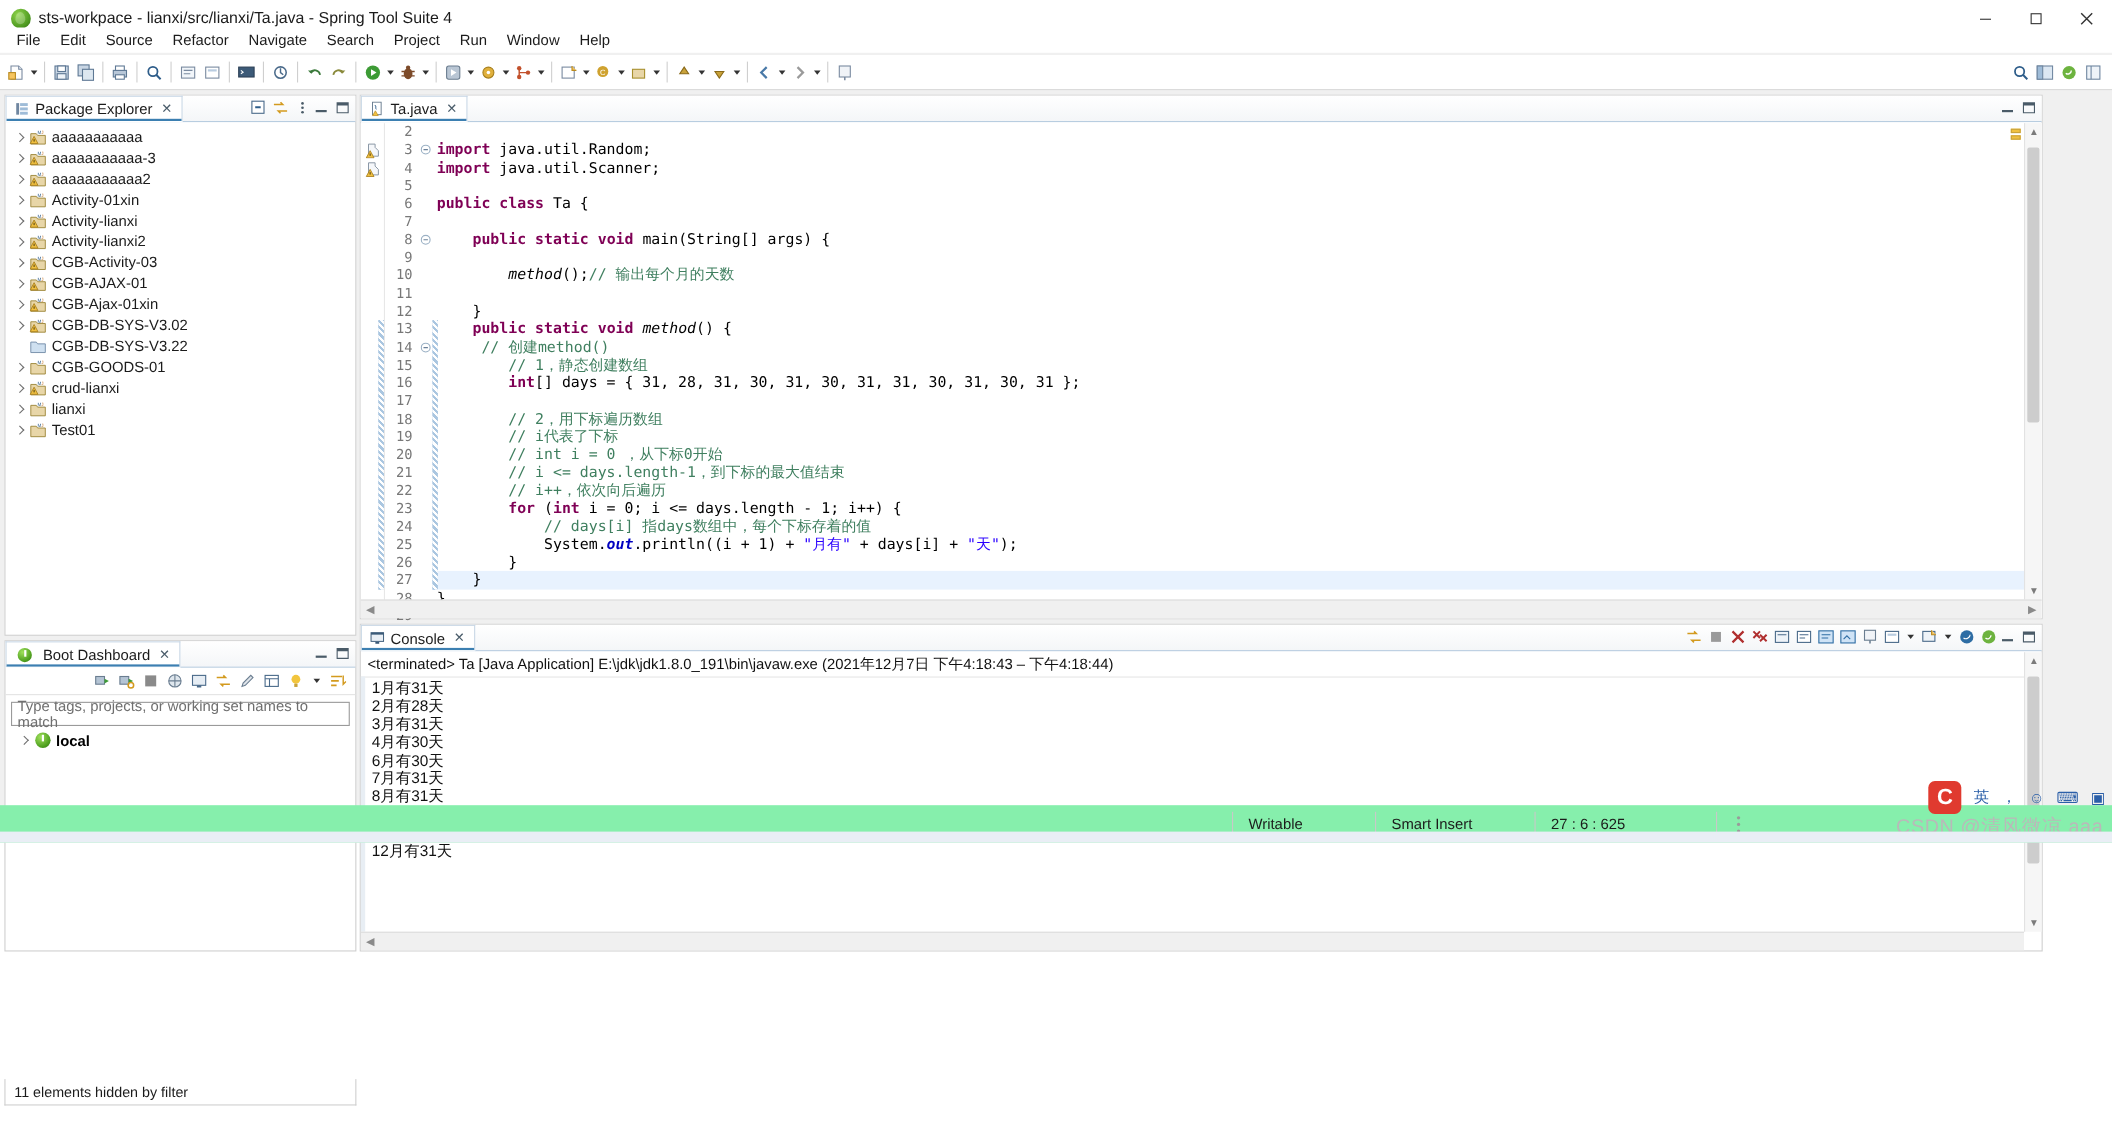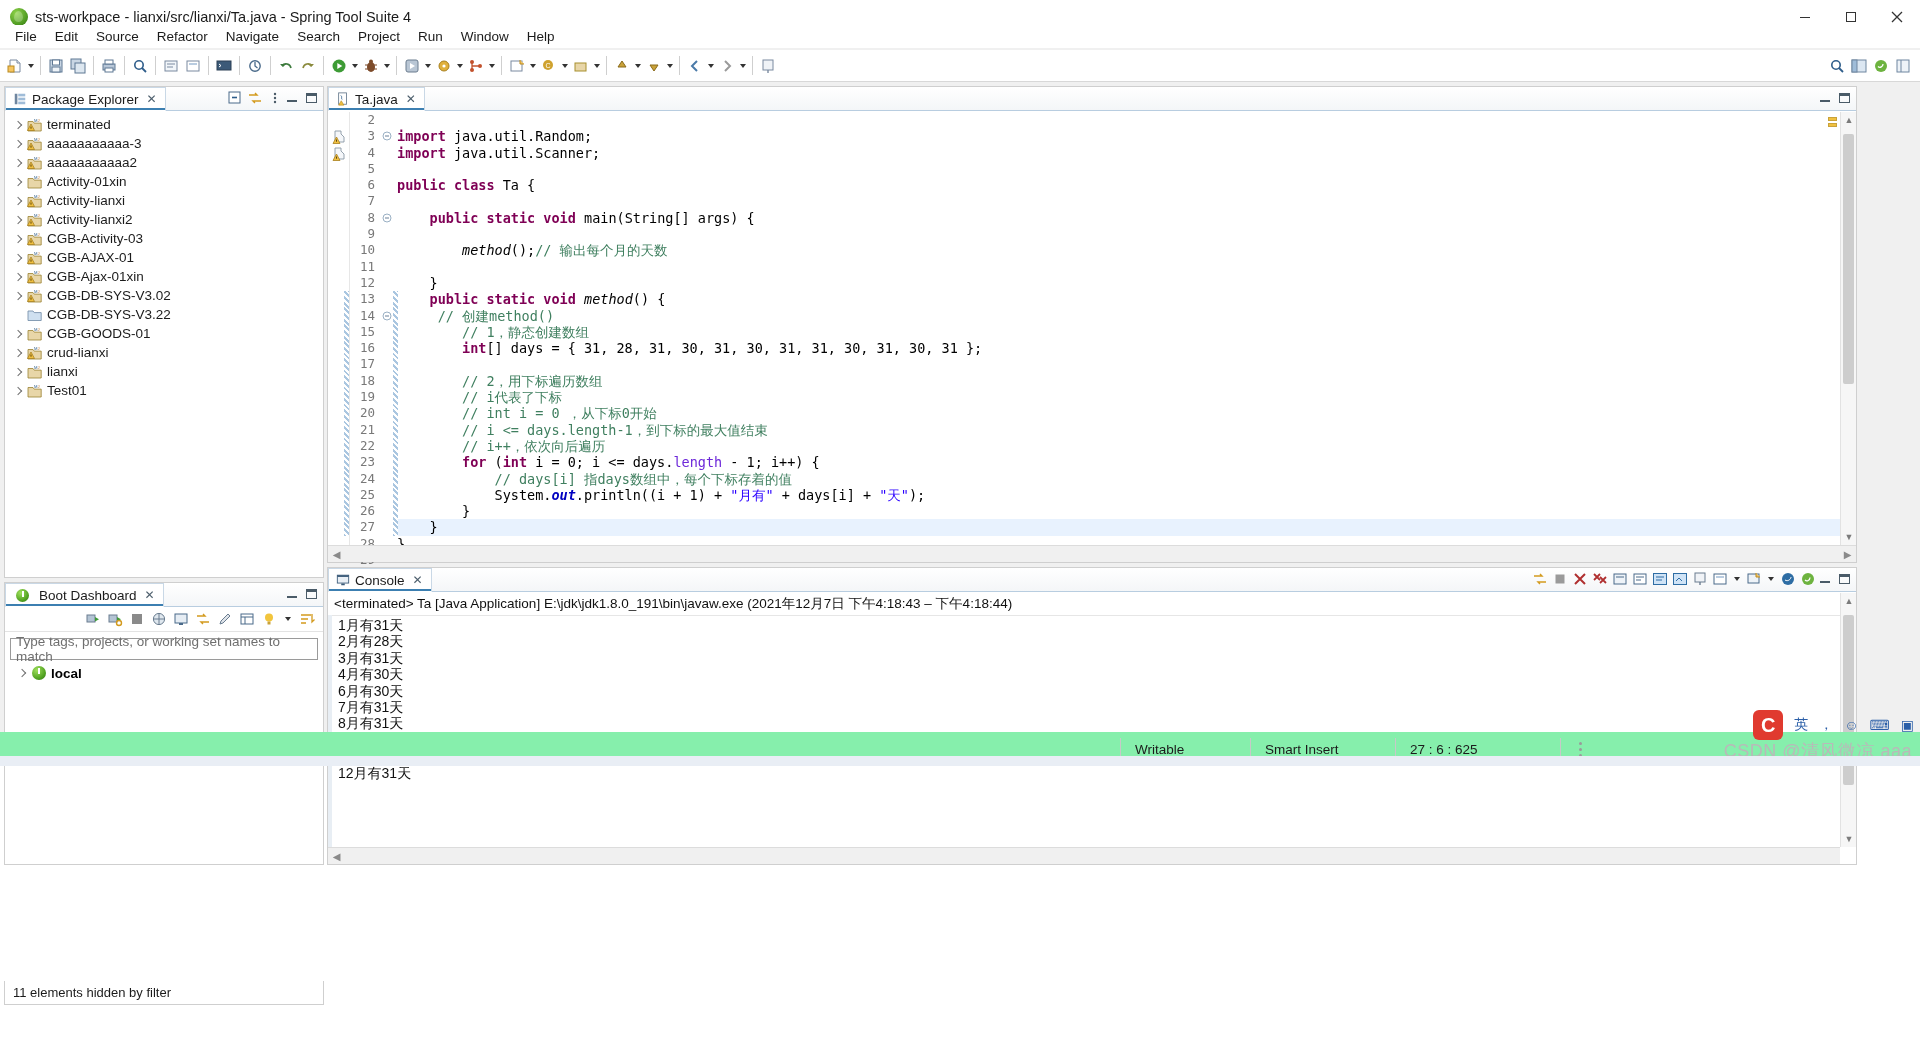--- a/index.html
+++ b/index.html
@@ -147,21 +147,21 @@
     font-family:"DejaVu Sans Mono", monospace; font-size:12.5px; position:relative;
   }
   .fold-col { width:13px; flex:0 0 13px; background:#fff; position:relative; }
   .code-col { position:relative; flex:1; overflow:hidden; background:#fff;
     font-family:"DejaVu Sans Mono", monospace; font-size:13.5px; }
   .cline { height:16.3px; line-height:16.3px; white-space:pre; padding-left:4px; }
   .gline { height:16.3px; line-height:16.3px; }
   .kw { color:#7f0055; font-weight:bold; }
   .cmt { color:#3f7f5f; }
   .str { color:#2a00ff; }
-  .fld { color:#6d28d9; }
+  .fld { color:#000000; }
   .stfield { color:#0000c0; font-style:italic; font-weight:bold;}
   .mth { font-style:italic; }
   .sel-line { background:#e8f2fe; }
   .changebar { position:absolute; left:0; width:5px; background:#b8d0e8;
      background-image: repeating-linear-gradient(45deg,#aac6e0 0 2px,#ffffff 2px 4px); }
   .editor-hscroll {
     position:absolute; left:0; bottom:0; right:0; height:17px; background:#f0f0f0;
     border-top:1px solid #dcdcdc; display:flex; align-items:center;
   }
   .hs-arrow { width:17px; height:17px; display:flex; align-items:center; justify-content:center;
@@ -495,21 +495,21 @@
       <div class="tree" id="pkg-tree">
           <div class="tree-row">
             <span class="twisty"></span>
             <span class="pkgicon"><svg viewBox="0 0 17 16" style="width:17px;height:16px">
                 <path d="M2 4.5h5l1.2 1.6h7V14H2z" fill="#e8d6a8" stroke="#9a8332" stroke-width=".8"></path>
                 <text x="8" y="5.2" font-size="4.2" fill="#2e5d8a" font-family="sans-serif">M</text>
                 <text x="11.5" y="5.2" font-size="4.2" fill="#c07020" font-family="sans-serif">J</text>
                 <path d="M1.5 13.5 L5 7 L8.5 13.5 Z" fill="#f0c040" stroke="#a8801e" stroke-width=".8"></path>
                 <rect x="4.5" y="9.5" width="1" height="2.2" fill="#5a4510"></rect>
               </svg></span>
-            <span class="node-label">terminated</span>
+            <span class="node-label">aaaaaaaaaaa</span>
           </div>
           <div class="tree-row">
             <span class="twisty"></span>
             <span class="pkgicon"><svg viewBox="0 0 17 16" style="width:17px;height:16px">
                 <path d="M2 4.5h5l1.2 1.6h7V14H2z" fill="#e8d6a8" stroke="#9a8332" stroke-width=".8"></path>
                 <text x="8" y="5.2" font-size="4.2" fill="#2e5d8a" font-family="sans-serif">M</text>
                 <text x="11.5" y="5.2" font-size="4.2" fill="#c07020" font-family="sans-serif">J</text>
                 <path d="M1.5 13.5 L5 7 L8.5 13.5 Z" fill="#f0c040" stroke="#a8801e" stroke-width=".8"></path>
                 <rect x="4.5" y="9.5" width="1" height="2.2" fill="#5a4510"></rect>
               </svg></span>

